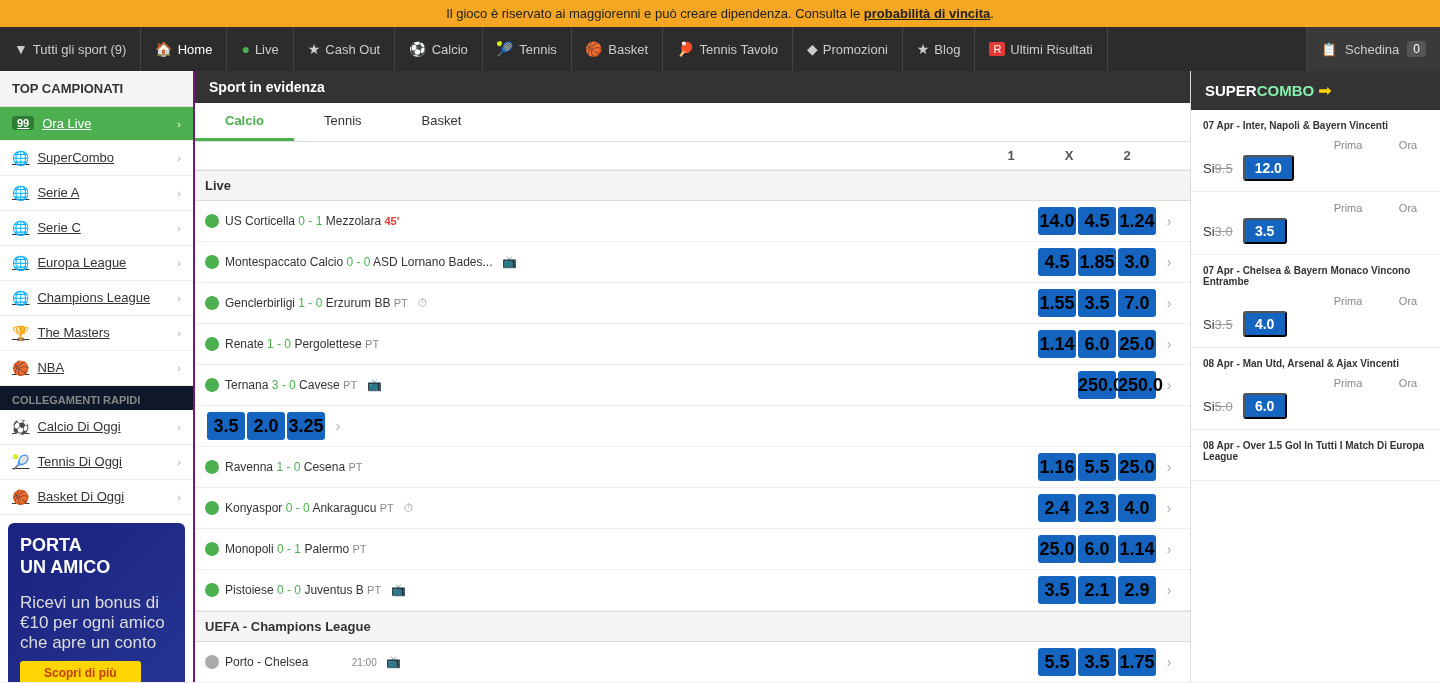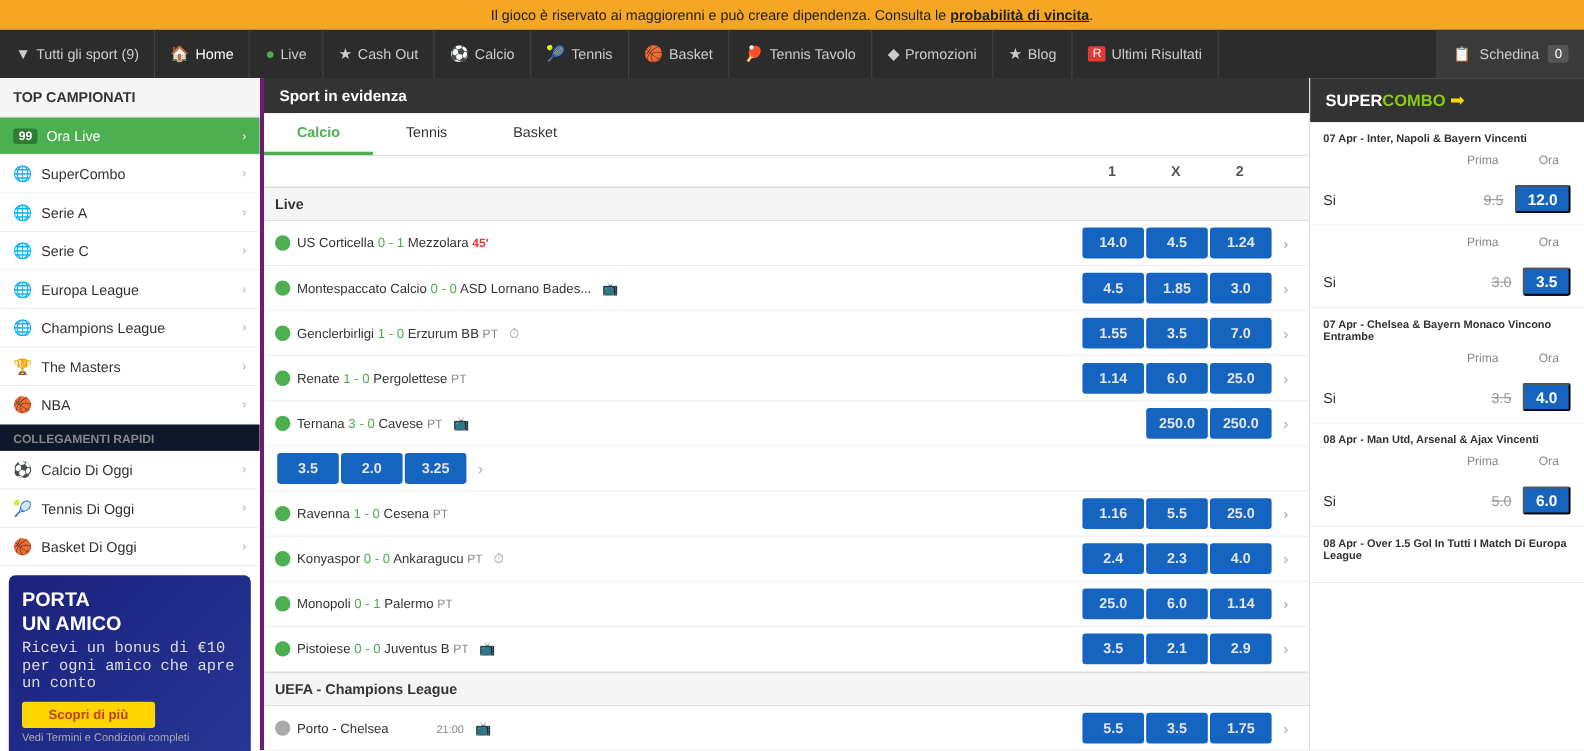--- a/index.html
+++ b/index.html
@@ -63,23 +63,23 @@
 
     
     .main-layout {
       display: flex;
       height: calc(683px - 44px - 28px);
       overflow: hidden;
     }
 
     
     .sidebar {
-      width: 240px;
+      width: 195px;
       background: #fff;
-      border-right: 4px solid #701a75;
+      border-right: 2px solid #701a75;
       overflow-y: auto;
       flex-shrink: 0;
     }
     .sidebar-title {
       background: #f5f5f5;
       padding: 10px 12px;
       font-weight: bold;
       font-size: 13px;
       color: #333;
       border-bottom: 1px solid #ddd;
@@ -88,21 +88,21 @@
       display: flex;
       align-items: center;
       justify-content: space-between;
       padding: 9px 12px;
       border-bottom: 1px solid #eee;
       cursor: pointer;
       color: #333;
       font-size: 13px;
     }
     .sidebar-item.active { background: #4caf50; color: #fff; }
-    .sidebar-item-left { display: flex; align-items: center; gap: 8px; }
+    .sidebar-item-left { display: flex; align-items: flex-start; gap: 8px; text-decoration: underline; }
     .sidebar-badge {
       background: #4caf50;
       color: #fff;
       border-radius: 3px;
       padding: 1px 5px;
       font-size: 11px;
       font-weight: bold;
     }
     .sidebar-item.active .sidebar-badge { background: #2e7d32; }
     .chevron { color: #aaa; font-size: 11px; }
@@ -124,24 +124,23 @@
       padding: 12px;
       color: #fff;
     }
     .sidebar-banner .banner-title {
       font-size: 18px;
       font-weight: bold;
       line-height: 1.2;
       color: #fff;
     }
     .sidebar-banner .banner-sub {
-      font-size: 14px;
-      margin-top: 4px;
+      font-size: 17px;
+      margin-top: 15px;
       color: #ddd;
-      font-family: Liberation Mono, monospace;
     }
     .sidebar-banner .banner-btn {
       margin-top: 8px;
       background: #ffd600;
       color: #c2410c;
       border: none;
       padding: 5px 24px;
       border-radius: 3px;
       cursor: pointer;
       font-size: 12px;
@@ -239,27 +238,27 @@
       white-space: nowrap;
       overflow: hidden;
       text-overflow: ellipsis;
     }
     .match-name .score { color: #4caf50; font-weight: normal; }
     .match-name .time-badge { color: #e53935; font-weight: bold; font-size: 11px; }
     .match-name .pt-badge { color: #888; font-size: 11px; }
     .match-icons { display: flex; gap: 4px; align-items: center; margin-left: 4px; }
     .match-icon { color: #999; font-size: 12px; cursor: pointer; }
     .odds-btn {
-      width: 56px;
+      width: 38px;
       height: 28px;
       background: #1565c0;
-      color: #e5e5e5;
+      color: #000000;
       border: none;
       border-radius: 3px;
-      font-size: 13px;
+      font-size: 18px;
       font-weight: bold;
       cursor: pointer;
       margin-left: 2px;
       text-align: center;
       line-height: 28px;
     }
     .odds-btn.empty { background: transparent; }
     .arrow-btn {
       width: 22px;
       height: 28px;
@@ -283,21 +282,21 @@
       flex-shrink: 0;
     }
     .supercombo-header {
       background: #333;
       padding: 10px 14px;
       display: flex;
       align-items: center;
       gap: 4px;
     }
     .supercombo-text { color: #fff; font-weight: bold; font-size: 15px; }
-    .supercombo-text .yellow { color: #84cc16; }
+    .supercombo-text .yellow { color: #86efac; }
     .supercombo-arrow { color: #ffd600; font-size: 16px; }
     .combo-card {
       border-bottom: 1px solid #eee;
       padding: 10px 12px;
     }
     .combo-date {
       font-size: 10px;
       color: #333;
       font-weight: bold;
       margin-bottom: 8px;
@@ -305,22 +304,22 @@
     .combo-cols {
       display: flex;
       justify-content: flex-end;
       gap: 20px;
       margin-bottom: 4px;
     }
     .combo-col-label { font-size: 11px; color: #888; text-align: center; min-width: 40px; }
     .combo-row {
       display: flex;
       align-items: center;
-      justify-content: space-between;
-      margin-top: 16px;
+      justify-content: flex-start;
+      margin-top: 4px;
     }
     .combo-label { font-size: 13px; color: #333; }
     .combo-prices { display: flex; gap: 10px; align-items: center; }
     .combo-old { font-size: 13px; color: #999; text-decoration: line-through; }
     .combo-new {
       background: #1565c0;
       color: #fff;
       border-radius: 3px;
       padding: 3px 10px;
       font-size: 14px;

